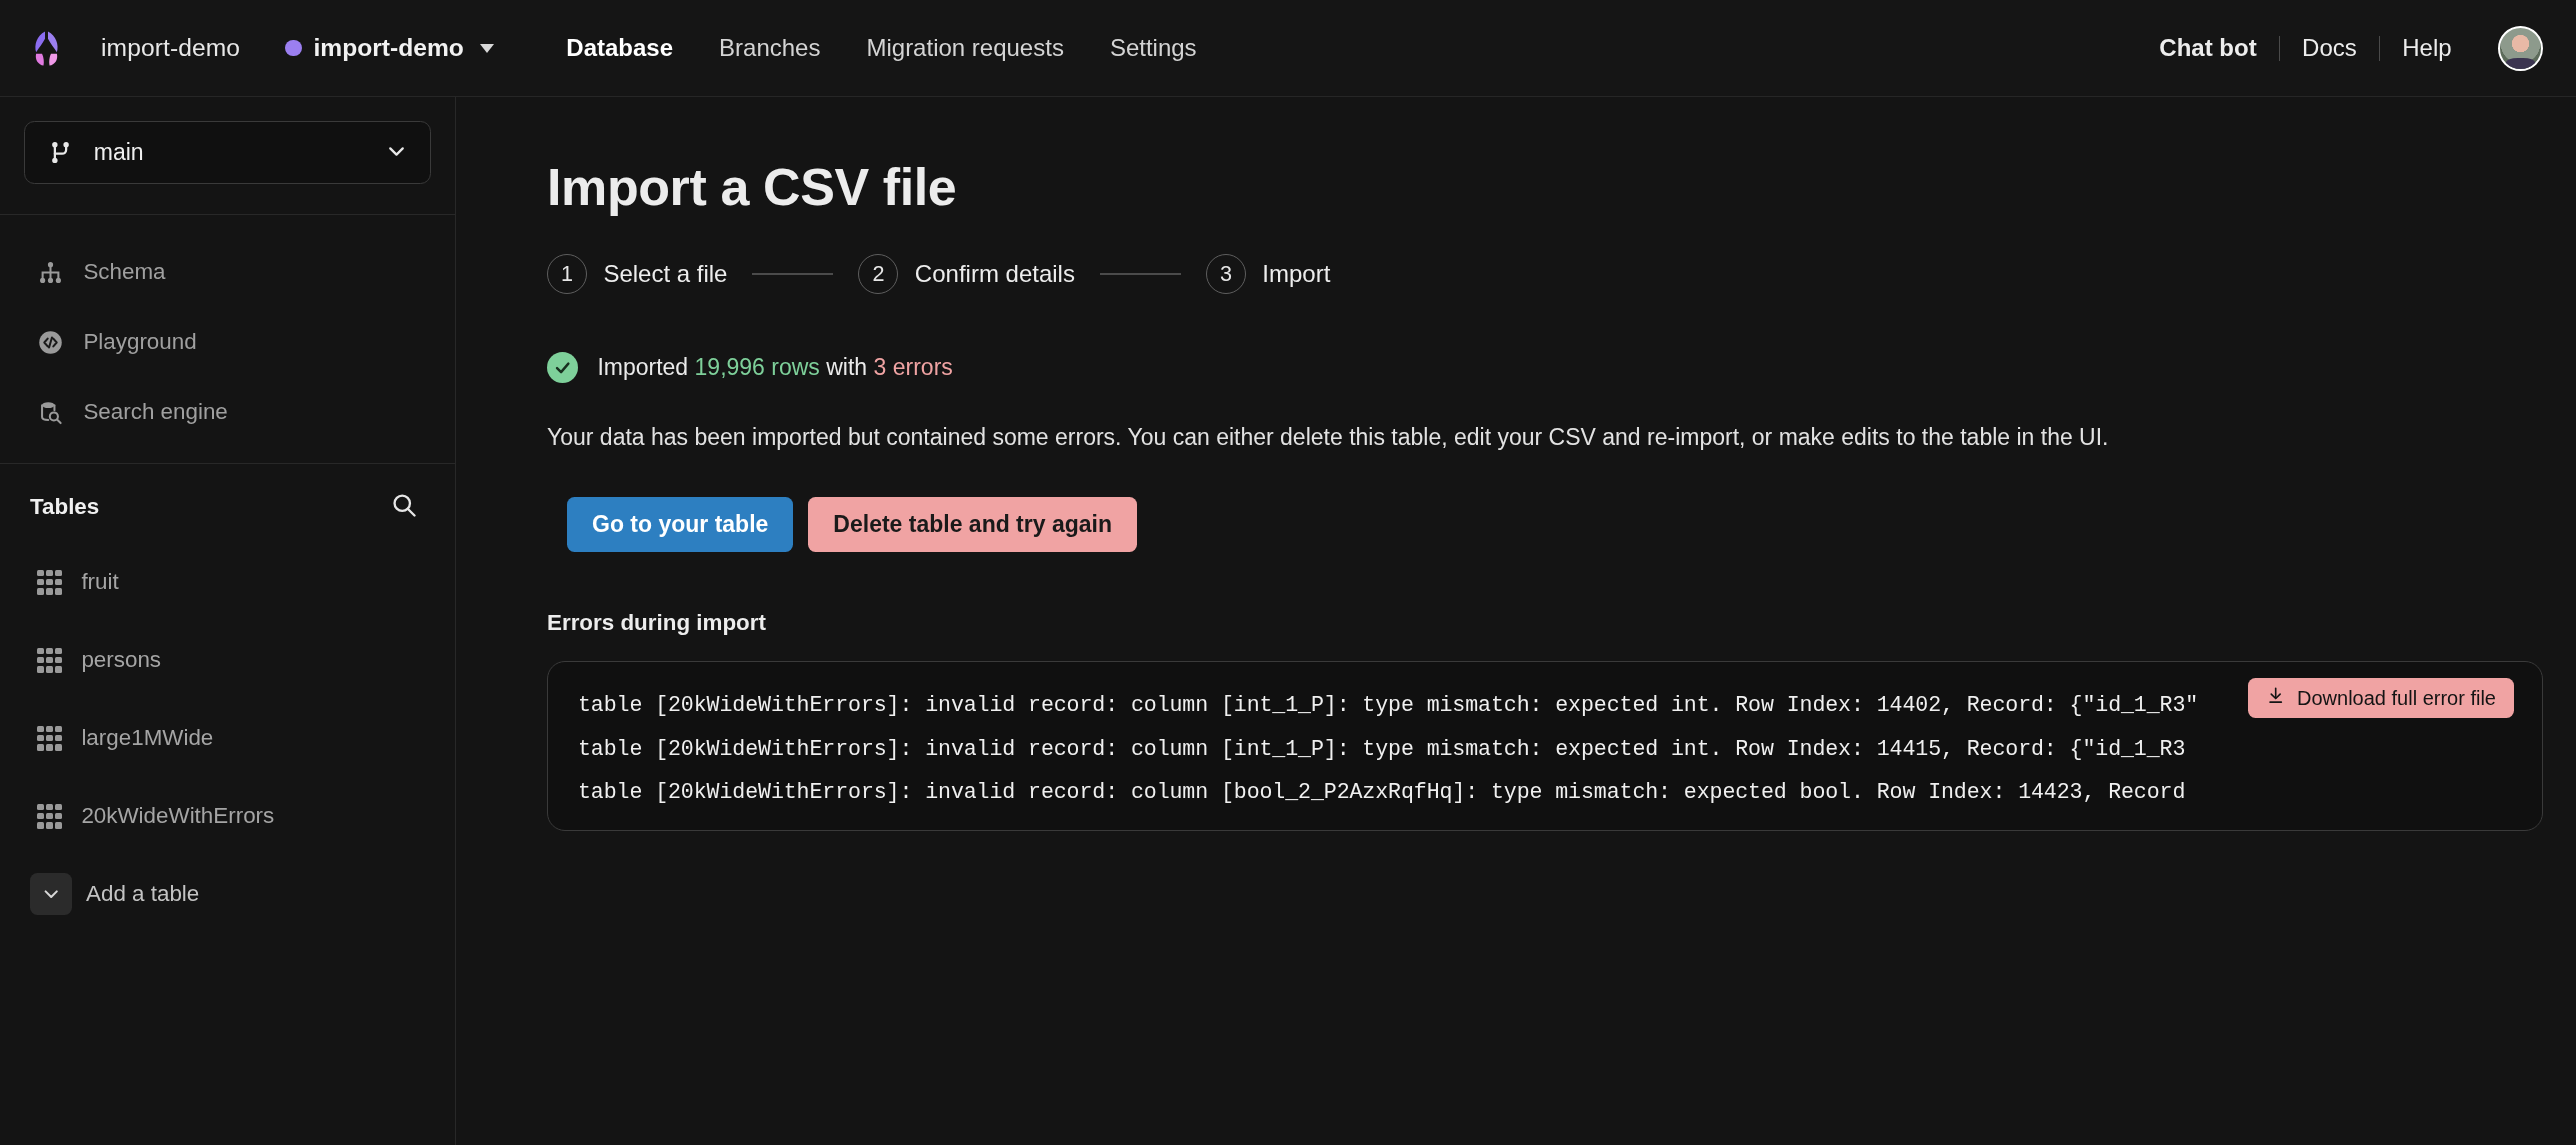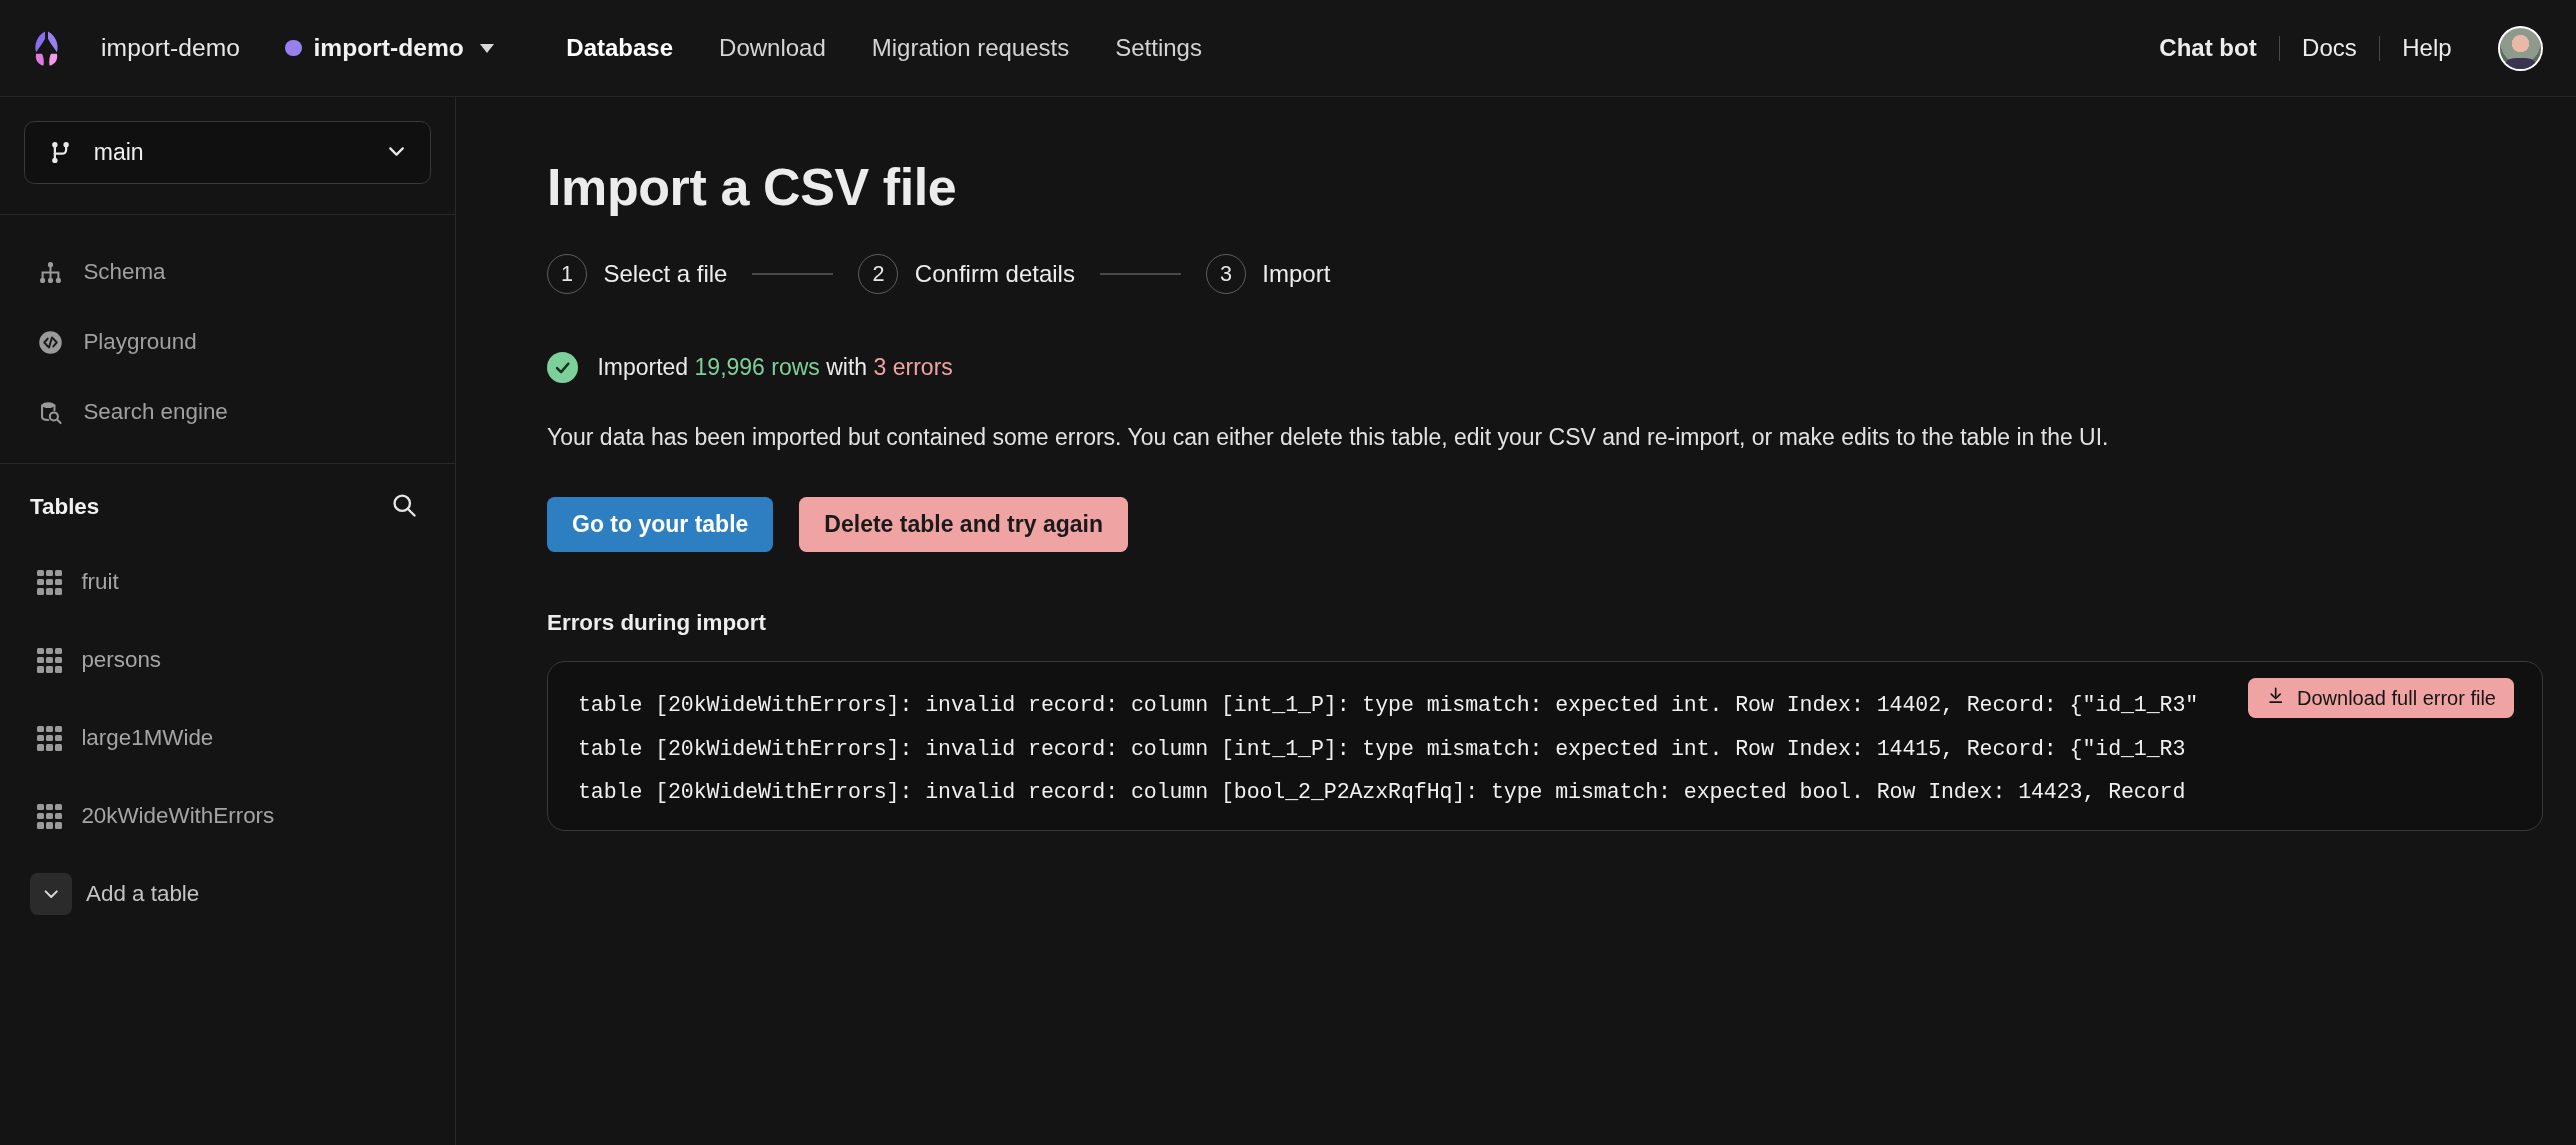--- a/index.html
+++ b/index.html
@@ -133,21 +133,21 @@
   }
   .status-text { font-size: 23px; color: #eaeaea; }
   .status-text .green { color: #7ed09a; }
   .status-text .red { color: #f0a3a3; }
 
   .paragraph {
     font-size: 23px; color: #e2e2e2; line-height: 1.52;
     max-width: 1938px; margin-bottom: 42px;
   }
 
-  .btnrow { display: flex; gap: 26px; margin-bottom: 58px; }
+  .btnrow { display: flex; gap: 15px; margin-bottom: 58px; margin-left: 20px; }
   .btn {
     border: none; border-radius: 7.5px; cursor: pointer;
     font-family: "Liberation Sans", sans-serif; font-size: 23px; font-weight: bold;
     padding: 0 25px; height: 55px; white-space: nowrap;
   }
   .btn-primary { background: #2d7fc1; color: #ffffff; }
   .btn-danger { background: #f0a3a3; color: #1a1a1a; }
 
   .section-title { font-size: 22.4px; font-weight: bold; color: #ededed; margin-bottom: 25px; }
 
@@ -185,21 +185,21 @@
     <span class="org-name">import-demo</span>
     <span class="db-group">
       <span class="db-dot"></span>
       <span class="db-name">import-demo</span>
       <span class="caret-small"></span>
     </span>
   </div>
 
   <nav class="mainnav">
     <a href="#" class="active">Database</a>
-    <a href="#">Download</a>
+    <a href="#">Branches</a>
     <a href="#">Migration requests</a>
     <a href="#">Settings</a>
   </nav>
 
   <div class="rightnav">
     <a href="#" class="link strong">Chat bot</a>
     <span class="sep"></span>
     <a href="#" class="link">Docs</a>
     <span class="sep"></span>
     <a href="#" class="link">Help</a>

